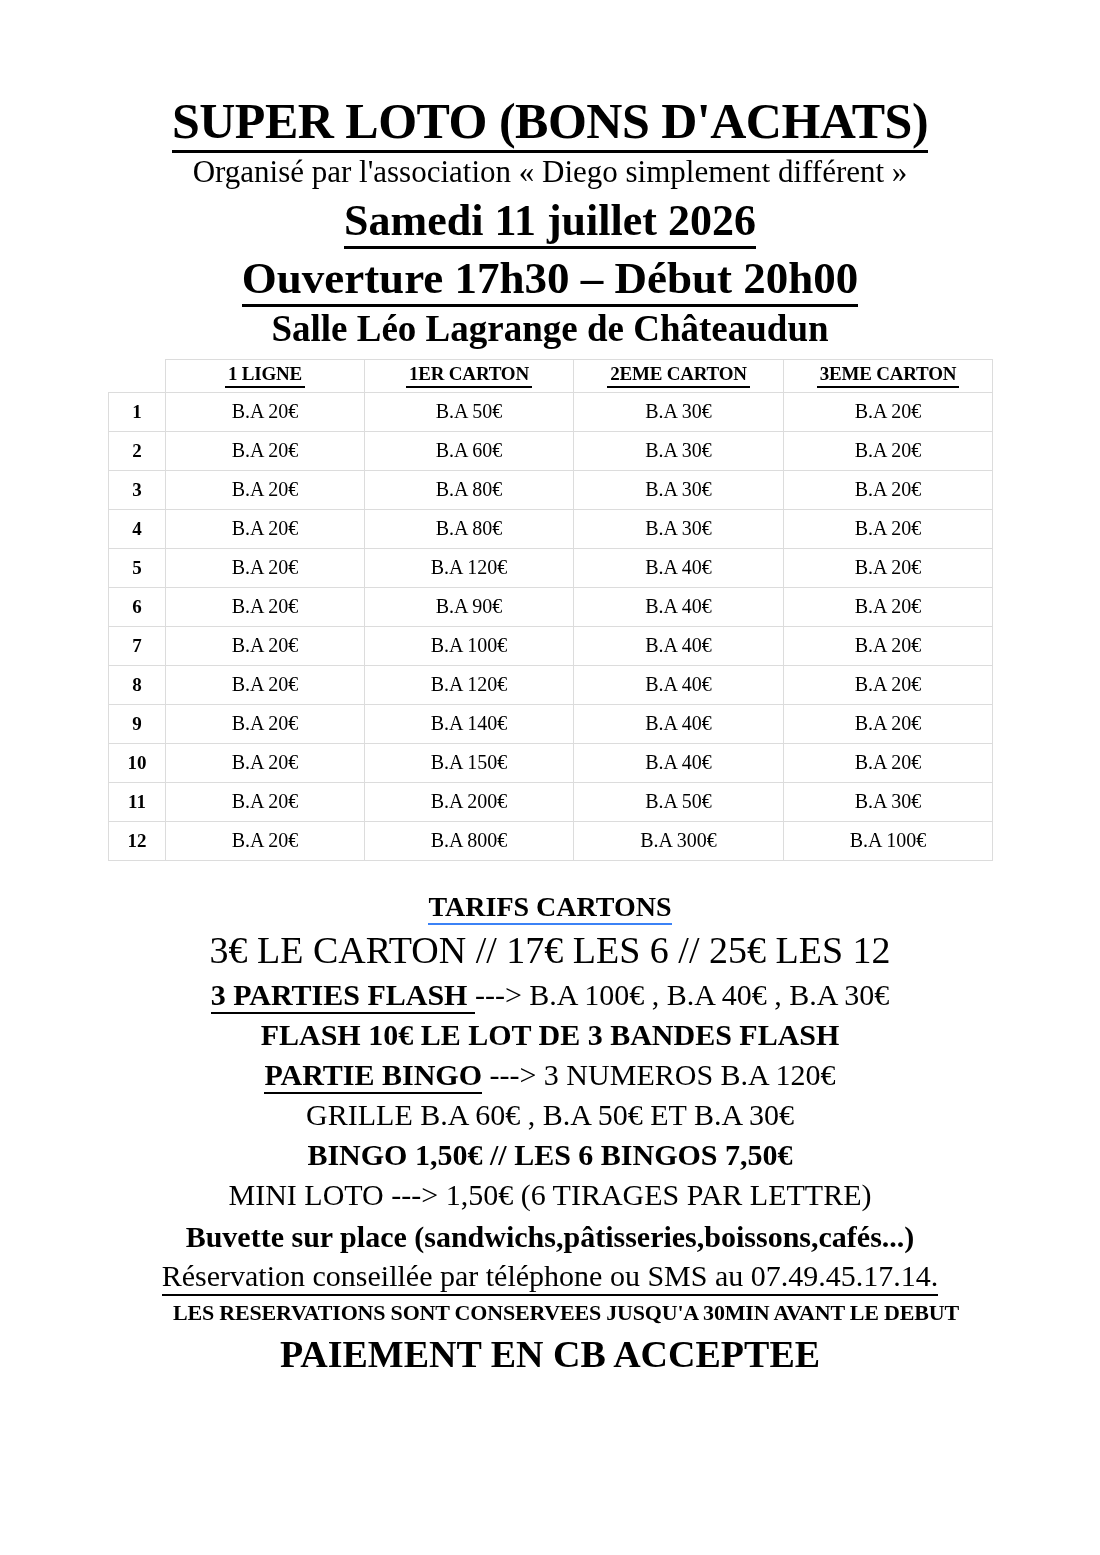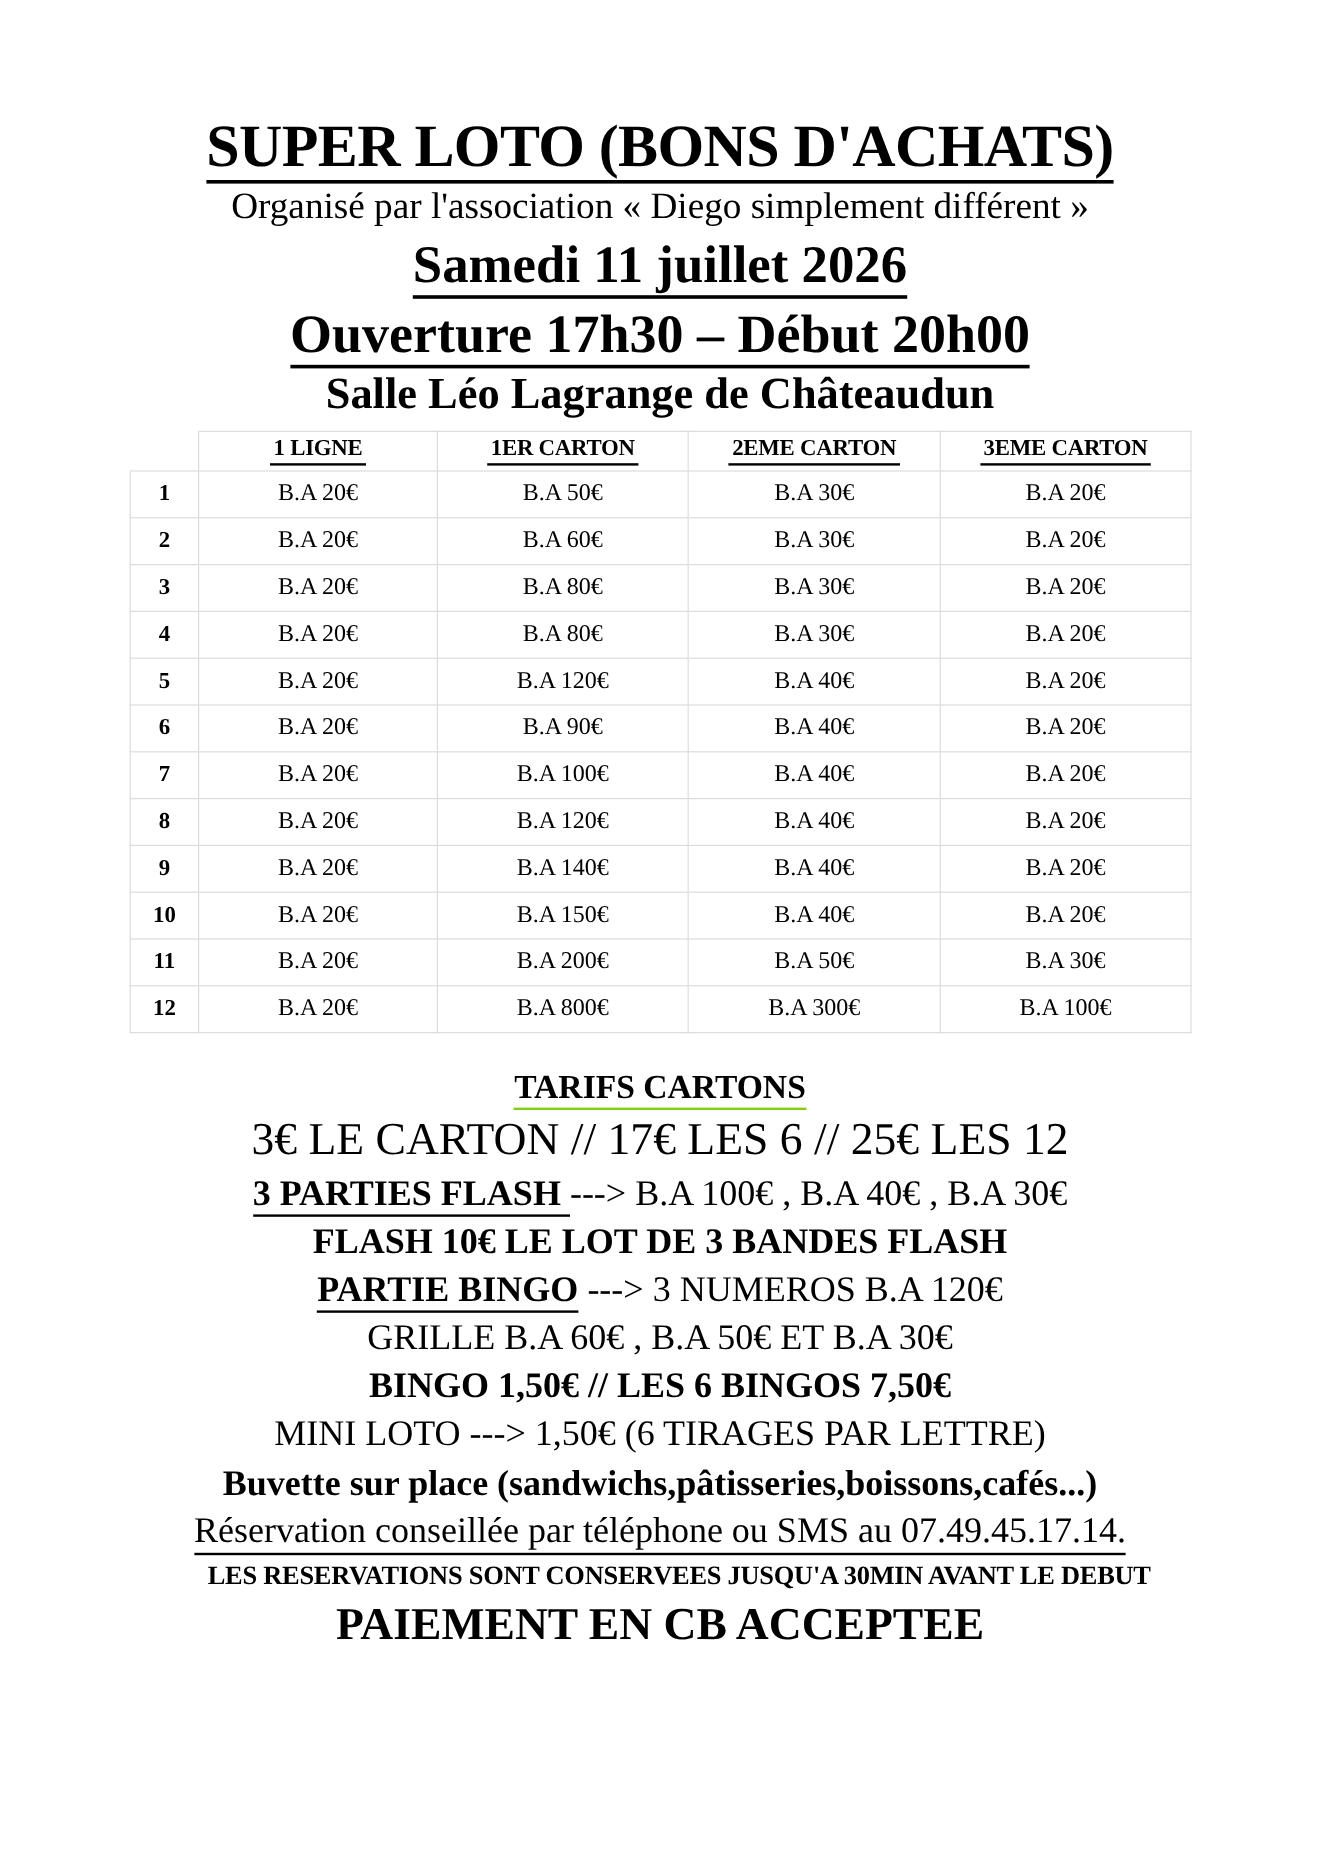--- a/index.html
+++ b/index.html
@@ -130,21 +130,21 @@
     text-align: center;
     margin-top: 30px;
   }
   .t-heading {
     font-size: 28px;
     font-weight: bold;
     line-height: 1.15;
     white-space: nowrap;
   }
   .t-heading span.u {
-    border-bottom: 2px solid #84cc16;
+    border-bottom: 2px solid #3b82f6;
     padding-bottom: 1px;
   }
   .t-price {
     font-size: 38px;
     font-weight: normal;
     line-height: 1.18;
     margin-top: 5px;
     white-space: nowrap;
   }
   .t-row {

